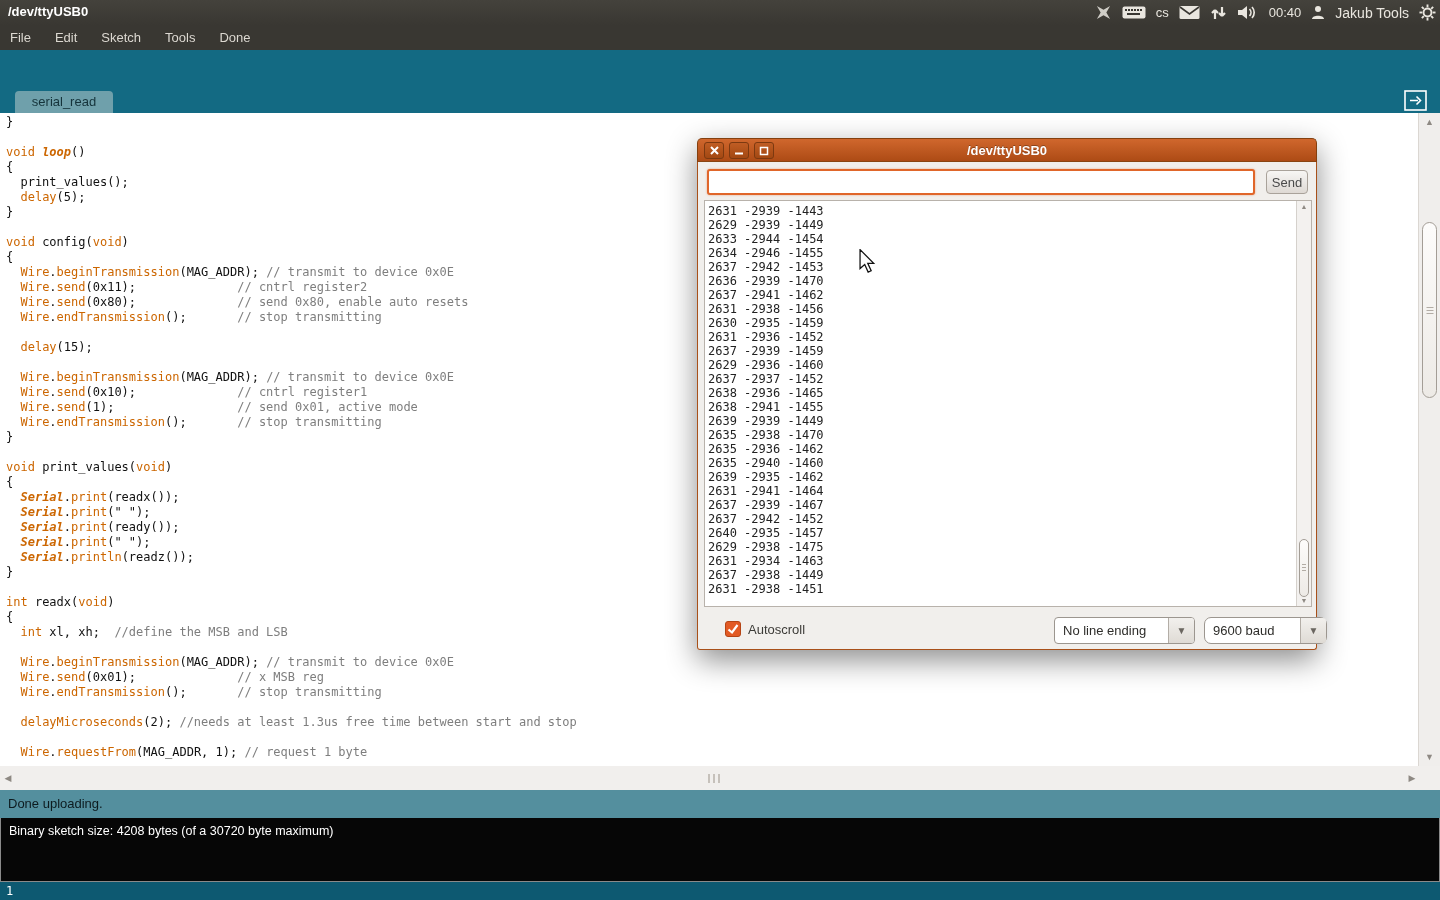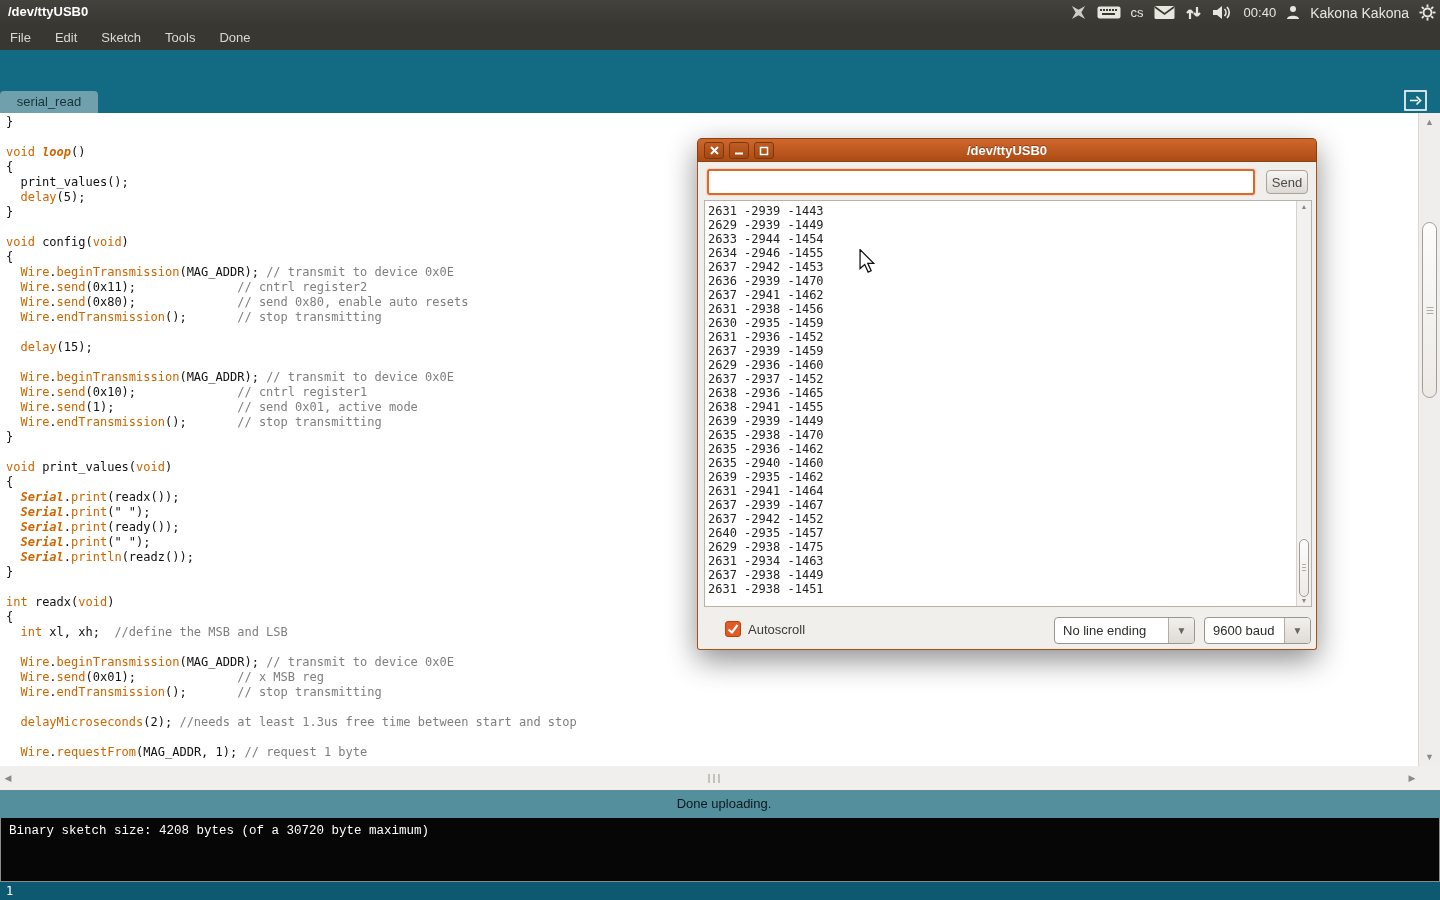--- a/index.html
+++ b/index.html
@@ -20,21 +20,21 @@
   #menubar { left:0; top:25px; width:1440px; height:25px;
              background:#393732; display:flex; z-index:39; }
   .menu-item { color:#dcd8d1; font-size:13px; padding:0 12px; height:25px;
                line-height:25px; cursor:default; }
   .menu-item:first-child { padding-left:10px; }
 
   
   #toolbar { left:0; top:50px; width:1440px; height:38px; background:#136a83; }
   .tb-btn { position:absolute; top:55px; width:26px; height:26px; cursor:pointer; }
   #tabbar { left:0; top:88px; width:1440px; height:25px; background:#136a83; }
-  #tab-active { position:absolute; left:0; top:3px; width:98px; height:22px;
+  #tab-active { position:absolute; left:15px; top:3px; width:98px; height:22px;
                 background:#6fa0ab; border-radius:4px 4px 0 0; text-align:center;
                 font-size:13px; color:#15333b; line-height:22px; }
   #newtab-btn { position:absolute; left:1404px; top:2px; width:23px; height:21px; cursor:pointer; }
 
   
   #editor { left:0; top:113px; width:1418px; height:653px; background:#ffffff; cursor:text; }
   #code { font-family:"DejaVu Sans Mono","Liberation Mono",monospace;
           font-size:12px; line-height:15px; padding:2px 0 0 6px; white-space:pre; }
   .code-line { height:15px; white-space:pre; }
   .tok-k  { color:#cc6600; }
@@ -49,24 +49,24 @@
   .sb-thumb { position:absolute; left:3px; width:15px; border:1px solid #a39d96;
               border-radius:8px; background:linear-gradient(#fdfcfb,#edeae6); }
   .grip { position:absolute; left:50%; transform:translateX(-50%); }
   .grip i { display:block; width:7px; height:1px; background:#b2aca5; margin:2px 0; }
   #hscroll { left:0; top:766px; width:1440px; height:24px; background:#f1efed; }
   .hgrip { position:absolute; top:8px; display:flex; gap:3px; }
   .hgrip i { display:block; width:2px; height:9px; background:#c6c1bb; }
 
   
   #statusbar { left:0; top:790px; width:1440px; height:36px; background:#548f9e;
-               color:#0d1b1f; font-size:13px; line-height:28px; padding-left:8px;text-align:center; }
+               color:#0d1b1f; font-size:13px; line-height:28px; padding-left:8px; }
   #console { left:0; top:818px; width:1440px; height:64px; background:#060606;
              border:1px solid #8a8a8a; border-top:none; color:#fff;
-             font-family:Liberation Mono, monospace;
+             font-family:Liberation Sans, sans-serif;
              font-size:12.5px; padding:6px 0 0 8px; }
   #footer { left:0; top:882px; width:1440px; height:18px; background:#0d5971;
             color:#fff; font-family:"DejaVu Sans Mono","Liberation Mono",monospace;
             font-size:12px; line-height:18px; padding-left:6px; }
 
   
   #serial-win { left:697px; top:138px; width:620px; height:512px; z-index:50;
                 box-shadow:0 10px 30px rgba(0,0,0,.45); border-radius:5px 5px 3px 3px; }
   #sw-titlebar { left:0; top:0; width:620px; height:24px;
                  background:linear-gradient(#d0672d,#ad4b15);
@@ -101,21 +101,21 @@
               background:#e25a24; border:1px solid #b54415; border-radius:3px;
               cursor:pointer; }
   #sw-check-label { position:absolute; left:34px; top:8px; font-size:13px; color:#3c3b37; }
   .combo { position:absolute; top:3px; height:27px; background:#fff;
            border:1px solid #9c968f; border-radius:4px; display:flex; cursor:pointer; }
   .combo-text { font-size:13px; color:#2e2d2a; line-height:25px; padding-left:8px; flex:1; }
   .combo-arrow { width:26px; background:linear-gradient(#f2f0ed,#dfdbd5);
                  border-left:1px solid #b3ada6; border-radius:0 3px 3px 0;
                  text-align:center; line-height:25px; font-size:10px; color:#6b6660; }
   #combo-ending { left:340px; width:141px; }
-  #combo-baud { left:490px; width:107px; }
+  #combo-baud { left:490px; width:123px;border-radius:7px; }
 
   #cursor { left:858px; top:249px; z-index:99; pointer-events:none; }
 </style>
 </head>
 <body>
 
 <div class="abs" id="panel">
   <div class="abs" id="panel-title">/dev/ttyUSB0</div>
   <div class="abs" id="tray">
     <span class="tray-ic">
@@ -156,21 +156,21 @@
           <path d="M12.5,5 A5,5 0 0 1 12.5,12 M15,3 A8,8 0 0 1 15,14" stroke="#e9e6df" stroke-width="1.7" fill="none"></path>
         </svg>
     </span>
     <span class="tray-txt">00:40</span>
     <span class="tray-ic">
       <svg width="14" height="15" viewBox="0 0 14 15">
           <circle cx="7" cy="4" r="3" fill="#e9e6df"></circle>
           <path d="M1,14 C1,9.5 13,9.5 13,14 Z" fill="#e9e6df"></path>
         </svg>
     </span>
-    <span class="tray-txt" id="tray-user">Kakona Kakona</span>
+    <span class="tray-txt" id="tray-user">Jakub Tools</span>
     <span class="tray-ic">
       <svg width="17" height="17" viewBox="0 0 18 18">
           <circle cx="9" cy="9" r="4.2" fill="none" stroke="#e9e6df" stroke-width="2"></circle>
           <g stroke="#e9e6df" stroke-width="2">
             <line x1="9" y1="0.5" x2="9" y2="3.5"></line>
             <line x1="9" y1="14.5" x2="9" y2="17.5"></line>
             <line x1="0.5" y1="9" x2="3.5" y2="9"></line>
             <line x1="14.5" y1="9" x2="17.5" y2="9"></line>
             <line x1="3" y1="3" x2="5.1" y2="5.1"></line>
             <line x1="12.9" y1="12.9" x2="15" y2="15"></line>

